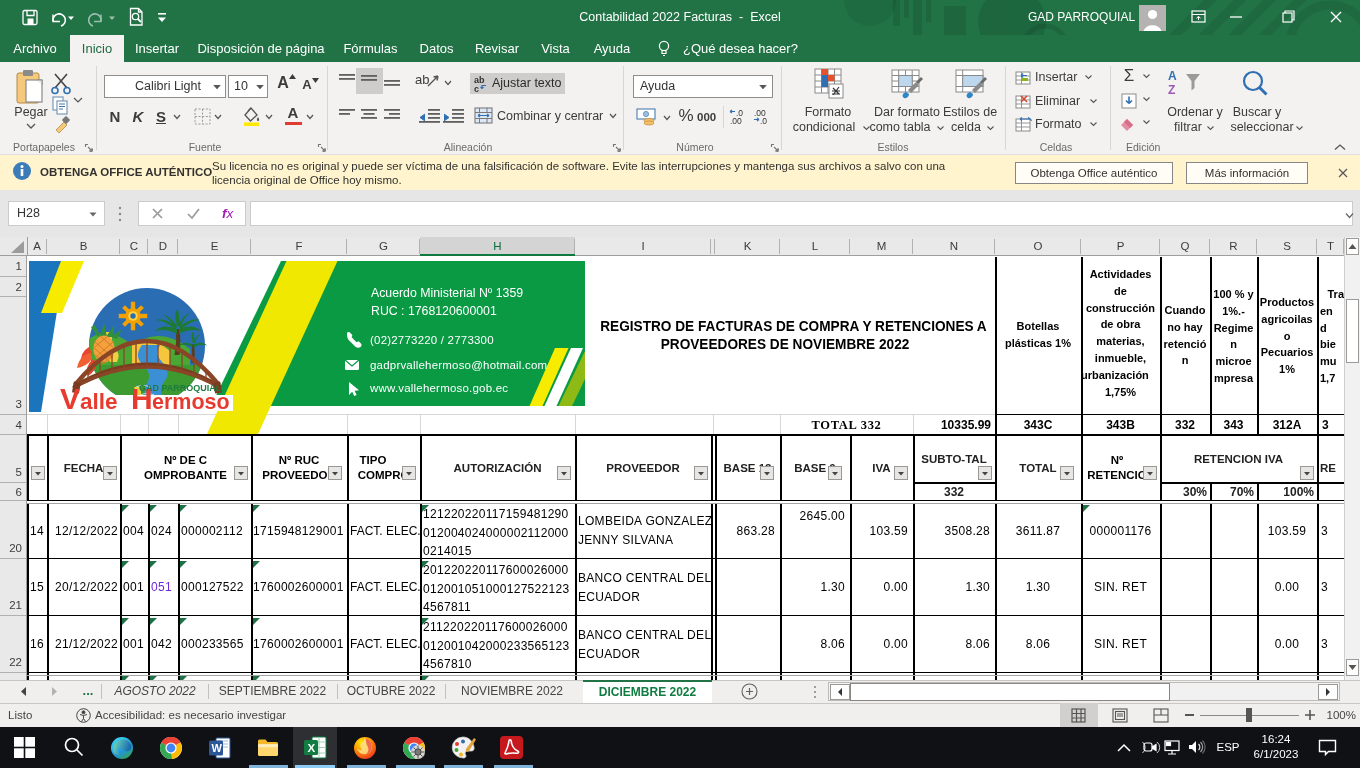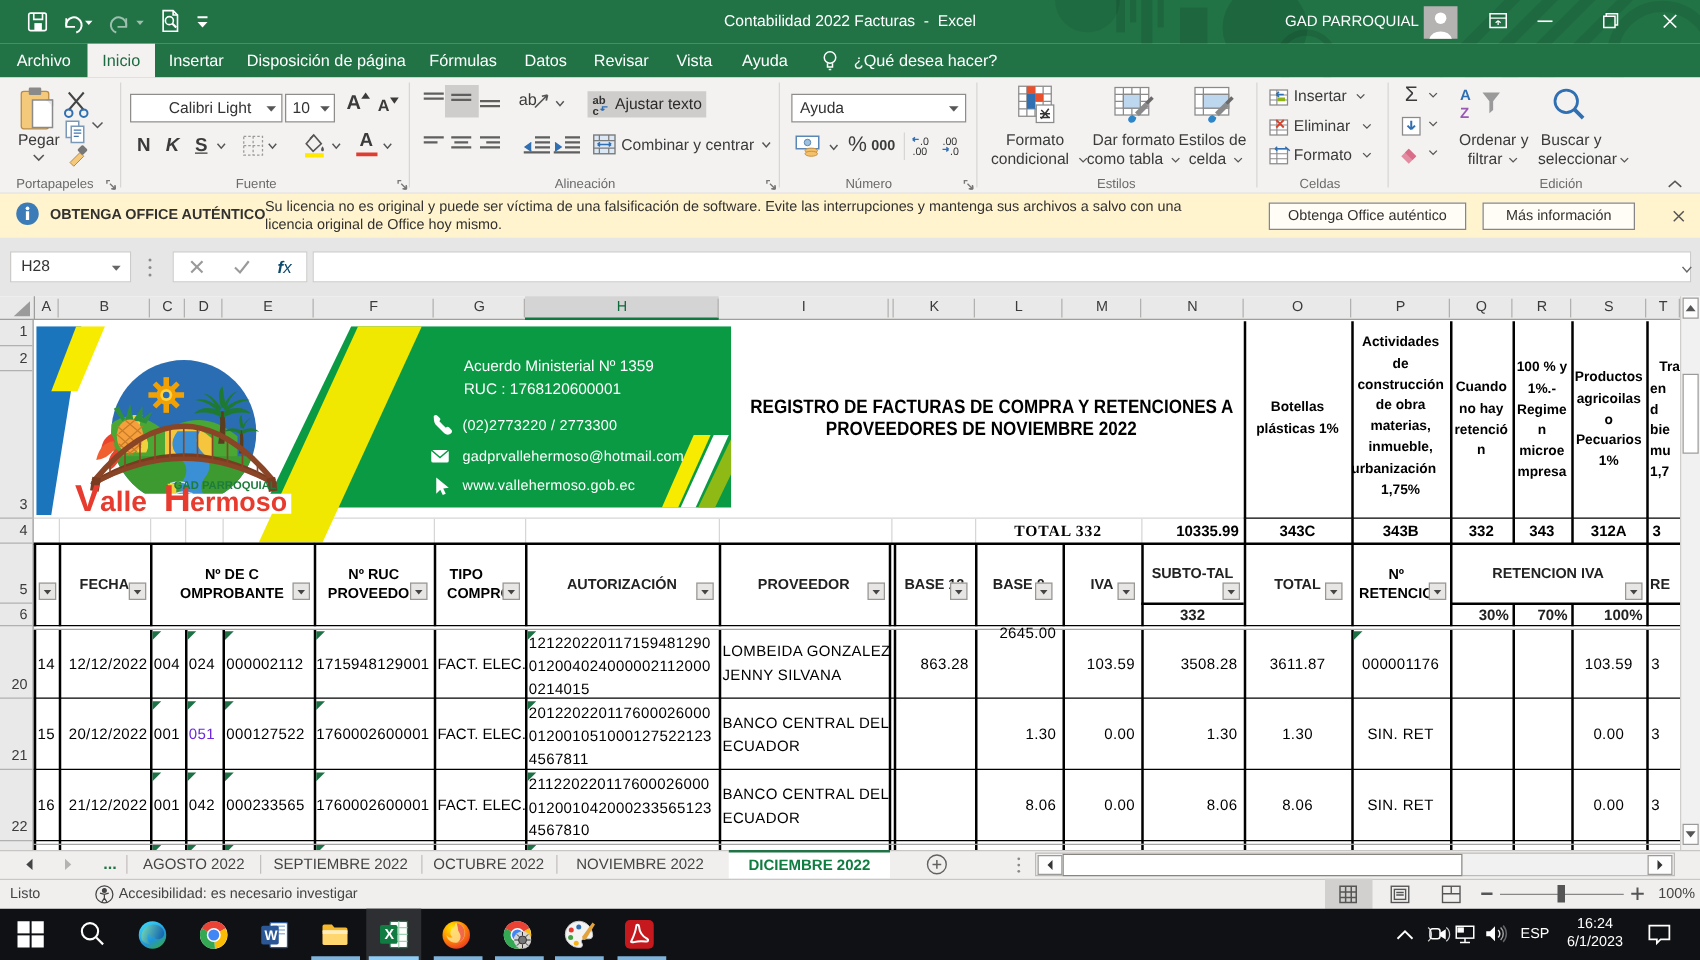--- a/index.html
+++ b/index.html
@@ -99,21 +99,21 @@
 <div style="position:absolute;left:623px;top:66px;width:1px;height:84px;background:#d8d6d4;"></div>
 <div style="position:absolute;left:781px;top:66px;width:1px;height:84px;background:#d8d6d4;"></div>
 <div style="position:absolute;left:1005px;top:66px;width:1px;height:84px;background:#d8d6d4;"></div>
 <div style="position:absolute;left:1110px;top:66px;width:1px;height:84px;background:#d8d6d4;"></div>
 <div style="position:absolute;left:-26px;top:141px;width:140px;height:12px;font-size:10.5px;color:#6a6a6a;text-align:center;line-height:12px;white-space:nowrap;">Portapapeles</div>
 <div style="position:absolute;left:135px;top:141px;width:140px;height:12px;font-size:10.5px;color:#6a6a6a;text-align:center;line-height:12px;white-space:nowrap;">Fuente</div>
 <div style="position:absolute;left:398px;top:141px;width:140px;height:12px;font-size:10.5px;color:#6a6a6a;text-align:center;line-height:12px;white-space:nowrap;">Alineación</div>
 <div style="position:absolute;left:625px;top:141px;width:140px;height:12px;font-size:10.5px;color:#6a6a6a;text-align:center;line-height:12px;white-space:nowrap;">Número</div>
 <div style="position:absolute;left:823px;top:141px;width:140px;height:12px;font-size:10.5px;color:#6a6a6a;text-align:center;line-height:12px;white-space:nowrap;">Estilos</div>
 <div style="position:absolute;left:986px;top:141px;width:140px;height:12px;font-size:10.5px;color:#6a6a6a;text-align:center;line-height:12px;white-space:nowrap;">Celdas</div>
-<div style="position:absolute;left:1126px;top:141px;width:140px;height:12px;font-size:10.5px;color:#6a6a6a;text-align:right;line-height:12px;white-space:nowrap;">Edición</div>
+<div style="position:absolute;left:1126px;top:141px;width:140px;height:12px;font-size:10.5px;color:#6a6a6a;text-align:left;line-height:12px;white-space:nowrap;">Edición</div>
 <svg style="left:84px;top:143px" width="10" height="10" viewBox="0 0 10 10">
 <g stroke="#777" fill="none" stroke-width="1.1">
       <path d="M1.5 4 v-2.5 h2.5 M4 4 l4 4 M8 5 v3 h-3"></path>
       <path d="M8.2 8.2 l-2.2 0 M8.2 8.2 l0 -2.2"></path>
     </g>
   </svg>
 <svg style="left:317px;top:143px" width="10" height="10" viewBox="0 0 10 10">
 <g stroke="#777" fill="none" stroke-width="1.1">
       <path d="M1.5 4 v-2.5 h2.5 M4 4 l4 4 M8 5 v3 h-3"></path>
       <path d="M8.2 8.2 l-2.2 0 M8.2 8.2 l0 -2.2"></path>
@@ -442,21 +442,21 @@
     <circle cx="3" cy="8" r="1.2" fill="#8a8a8a"></circle>
     <circle cx="3" cy="14" r="1.2" fill="#8a8a8a"></circle>
   </svg>
 <div style="position:absolute;left:138px;top:201px;width:108px;height:25px;background:#fff;border:1px solid #cccbca;"></div>
 <svg style="left:151px;top:207px" width="13" height="13" viewBox="0 0 13 13">
     <path d="M2 2 l9 9 M11 2 l-9 9" stroke="#9a9a9a" stroke-width="1.7"></path>
   </svg>
 <svg style="left:186px;top:207px" width="15" height="13" viewBox="0 0 15 13">
     <path d="M2 7 l4 4 7-9" stroke="#9a9a9a" stroke-width="1.7" fill="none"></path>
   </svg>
-<div style="position:absolute;left:222px;top:203px;width:24px;height:21px;font-size:13.5px;color:#0c4a6e;text-align:left;line-height:21px;white-space:nowrap;"><i><b>f</b>x</i></div>
+<div style="position:absolute;left:222px;top:203px;width:24px;height:21px;font-size:13.5px;color:#a21caf;text-align:left;line-height:21px;white-space:nowrap;"><i><b>f</b>x</i></div>
 <div style="position:absolute;left:250px;top:201px;width:1103px;height:25px;background:#fff;border:1px solid #cccbca;"></div>
 <svg style="left:1344px;top:212px" width="11" height="8" viewBox="0 0 11 8">
     <path d="M2 1.5 l3.5 4 3.5-4" stroke="#666" fill="none" stroke-width="1.2"></path>
   </svg>
 
 <div style="position:absolute;left:0px;top:237px;width:1344px;height:443px;background:#fff;"></div>
 <div style="position:absolute;left:0px;top:237px;width:1344px;height:19px;background:#e9e9e9;border-bottom:1px solid #9f9e9d;"></div>
 <svg style="left:0px;top:237px" width="27" height="19" viewBox="0 0 27 19">
     <path d="M24 4 V16 H11 z" fill="#9b9b9b"></path>
   </svg>
@@ -862,21 +862,21 @@
 <div style="position:absolute;left:151px;top:503px;width:24px;height:56px;font-size:12px;color:#000;text-align:left;letter-spacing:0.3px;line-height:56px;white-space:nowrap;">024</div>
 <div style="position:absolute;left:181px;top:503px;width:67px;height:56px;font-size:12px;color:#000;text-align:left;letter-spacing:0.3px;line-height:56px;white-space:nowrap;">000002112</div>
 <div style="position:absolute;left:253px;top:503px;width:92px;height:56px;font-size:12px;color:#000;text-align:left;letter-spacing:0.3px;line-height:56px;white-space:nowrap;">1715948129001</div>
 <div style="position:absolute;left:350px;top:503px;width:68px;height:56px;font-size:12px;color:#000;text-align:left;line-height:56px;white-space:nowrap;">FACT. ELEC.</div>
 <div style="position:absolute;left:423px;top:505.0px;width:149px;height:18.6px;font-size:12px;color:#000;text-align:left;letter-spacing:0.3px;line-height:18.6px;white-space:nowrap;">121220220117159481290</div>
 <div style="position:absolute;left:423px;top:523.6px;width:149px;height:18.6px;font-size:12px;color:#000;text-align:left;letter-spacing:0.3px;line-height:18.6px;white-space:nowrap;">012004024000002112000</div>
 <div style="position:absolute;left:423px;top:542.2px;width:149px;height:18.6px;font-size:12px;color:#000;text-align:left;letter-spacing:0.3px;line-height:18.6px;white-space:nowrap;">0214015</div>
 <div style="position:absolute;left:578px;top:512.4px;width:130px;height:18.6px;font-size:12px;color:#000;text-align:left;letter-spacing:0.3px;line-height:18.6px;white-space:nowrap;">LOMBEIDA GONZALEZ</div>
 <div style="position:absolute;left:578px;top:531.0px;width:130px;height:18.6px;font-size:12px;color:#000;text-align:left;letter-spacing:0.3px;line-height:18.6px;white-space:nowrap;">JENNY SILVANA</div>
 <div style="position:absolute;left:720px;top:503px;width:55px;height:56px;font-size:12px;color:#000;text-align:right;letter-spacing:0.3px;line-height:56px;white-space:nowrap;">863.28</div>
-<div style="position:absolute;left:785px;top:478px;width:60px;height:56px;font-size:12px;color:#000;text-align:right;letter-spacing:0.3px;line-height:56px;white-space:nowrap;">2645.00</div>
+<div style="position:absolute;left:785px;top:488px;width:60px;height:56px;font-size:12px;color:#000;text-align:right;letter-spacing:0.3px;line-height:56px;white-space:nowrap;">2645.00</div>
 <div style="position:absolute;left:855px;top:503px;width:53px;height:56px;font-size:12px;color:#000;text-align:right;letter-spacing:0.3px;line-height:56px;white-space:nowrap;">103.59</div>
 <div style="position:absolute;left:918px;top:503px;width:72px;height:56px;font-size:12px;color:#000;text-align:right;letter-spacing:0.3px;line-height:56px;white-space:nowrap;">3508.28</div>
 <div style="position:absolute;left:1000px;top:503px;width:76px;height:56px;font-size:12px;color:#000;text-align:center;letter-spacing:0.3px;line-height:56px;white-space:nowrap;">3611.87</div>
 <div style="position:absolute;left:1086px;top:503px;width:69px;height:56px;font-size:12px;color:#000;text-align:center;letter-spacing:0.3px;line-height:56px;white-space:nowrap;">000001176</div>
 <div style="position:absolute;left:1262px;top:503px;width:50px;height:56px;font-size:12px;color:#000;text-align:center;letter-spacing:0.3px;line-height:56px;white-space:nowrap;">103.59</div>
 <div style="position:absolute;left:1321px;top:503px;width:19px;height:56px;font-size:12px;color:#000;text-align:left;letter-spacing:0.3px;line-height:56px;white-space:nowrap;">3</div>
 <div style="position:absolute;left:30px;top:559px;width:14px;height:57px;font-size:12px;color:#000;text-align:right;letter-spacing:0.3px;line-height:57px;white-space:nowrap;">15</div>
 <div style="position:absolute;left:49px;top:559px;width:69px;height:57px;font-size:12px;color:#000;text-align:right;letter-spacing:0.3px;line-height:57px;white-space:nowrap;">20/12/2022</div>
 <div style="position:absolute;left:123px;top:559px;width:22px;height:57px;font-size:12px;color:#000;text-align:left;letter-spacing:0.3px;line-height:57px;white-space:nowrap;">001</div>
 <div style="position:absolute;left:151px;top:559px;width:24px;height:57px;font-size:12px;color:#6d28d9;text-align:left;letter-spacing:0.3px;line-height:57px;white-space:nowrap;">051</div>
@@ -992,21 +992,21 @@
     <path d="M8 1 L3 5.5 L8 10 z" fill="#444"></path>
   </svg>
 <svg style="left:48px;top:686px" width="12" height="11" viewBox="0 0 12 11">
     <path d="M4 1 L9 5.5 L4 10 z" fill="#b5b3b1"></path>
   </svg>
 <div style="position:absolute;left:76px;top:680px;width:24px;height:22px;font-size:13px;color:#217346;text-align:center;font-weight:bold;line-height:22px;white-space:nowrap;">...</div>
 <div style="position:absolute;left:101px;top:684px;width:1px;height:15px;background:#c2c0be;"></div>
 <div style="position:absolute;left:208px;top:684px;width:1px;height:15px;background:#c2c0be;"></div>
 <div style="position:absolute;left:337px;top:684px;width:1px;height:15px;background:#c2c0be;"></div>
 <div style="position:absolute;left:445px;top:684px;width:1px;height:15px;background:#c2c0be;"></div>
-<div style="position:absolute;left:101px;top:680px;width:108px;height:23px;font-size:12px;color:#444;text-align:center;line-height:23px;white-space:nowrap;">AGOSTO 2022</div>
+<div style="position:absolute;left:101px;top:680px;width:108px;height:23px;font-size:12px;color:#444;text-align:center;line-height:23px;white-space:nowrap;font-style:italic;">AGOSTO 2022</div>
 <div style="position:absolute;left:208px;top:680px;width:129px;height:23px;font-size:12px;color:#444;text-align:center;line-height:23px;white-space:nowrap;">SEPTIEMBRE 2022</div>
 <div style="position:absolute;left:337px;top:680px;width:108px;height:23px;font-size:12px;color:#444;text-align:center;line-height:23px;white-space:nowrap;">OCTUBRE 2022</div>
 <div style="position:absolute;left:445px;top:680px;width:134px;height:23px;font-size:12px;color:#444;text-align:center;line-height:23px;white-space:nowrap;">NOVIEMBRE 2022</div>
 <div style="position:absolute;left:583px;top:680px;width:129px;height:23px;background:#fff;border-top:2px solid #217346;"></div>
 <div style="position:absolute;left:583px;top:681px;width:129px;height:22px;font-size:12px;color:#107c41;text-align:center;font-weight:bold;line-height:22px;white-space:nowrap;">DICIEMBRE 2022</div>
 <svg style="left:741px;top:683px" width="17" height="17" viewBox="0 0 17 17">
 <circle cx="8.5" cy="8.5" r="7.5" fill="none" stroke="#616161" stroke-width="1.1"></circle>
 <path d="M8.5 5 v7 M5 8.5 h7" stroke="#616161" stroke-width="1.2"></path>
   </svg>
 <svg style="left:812px;top:685px" width="6" height="14" viewBox="0 0 6 14">

